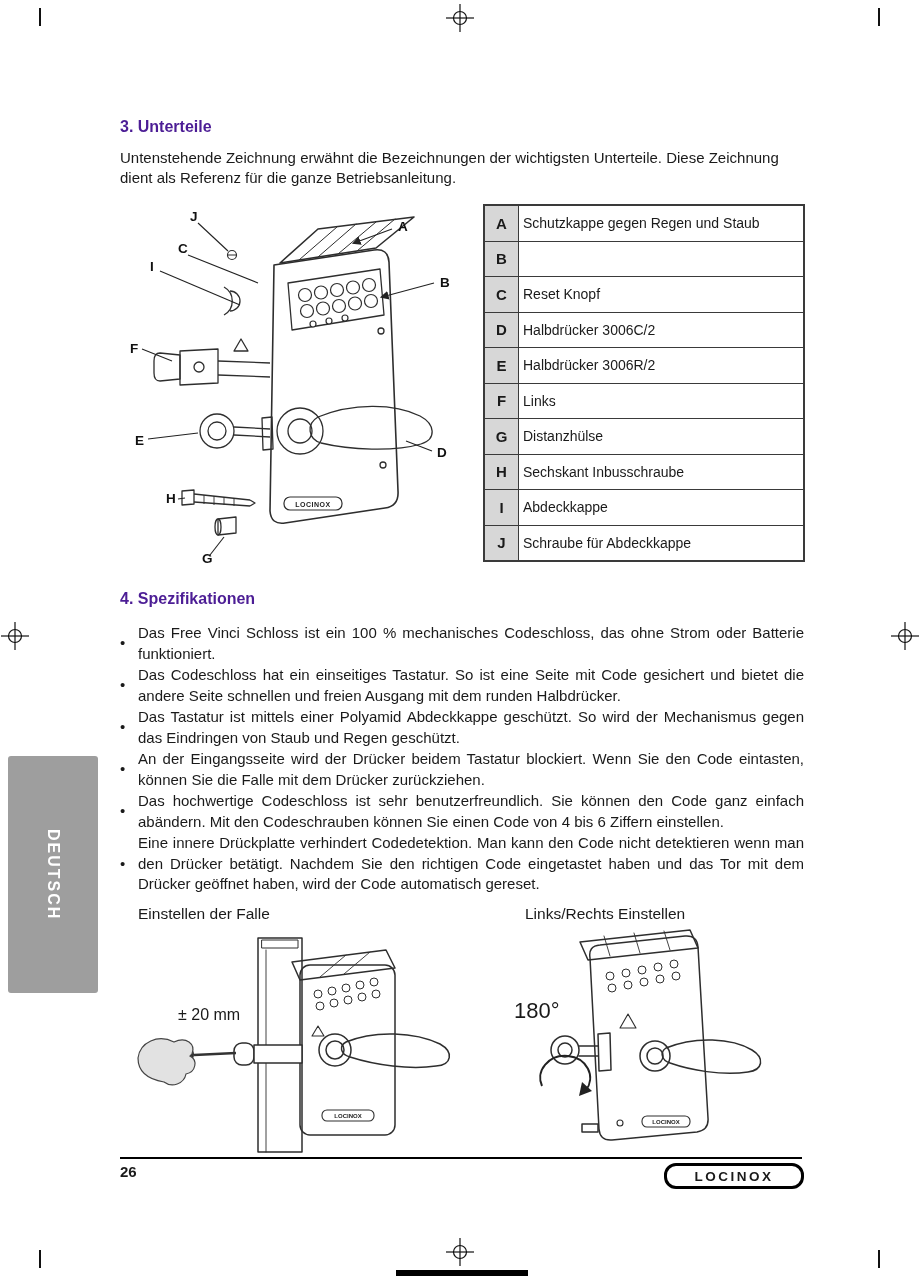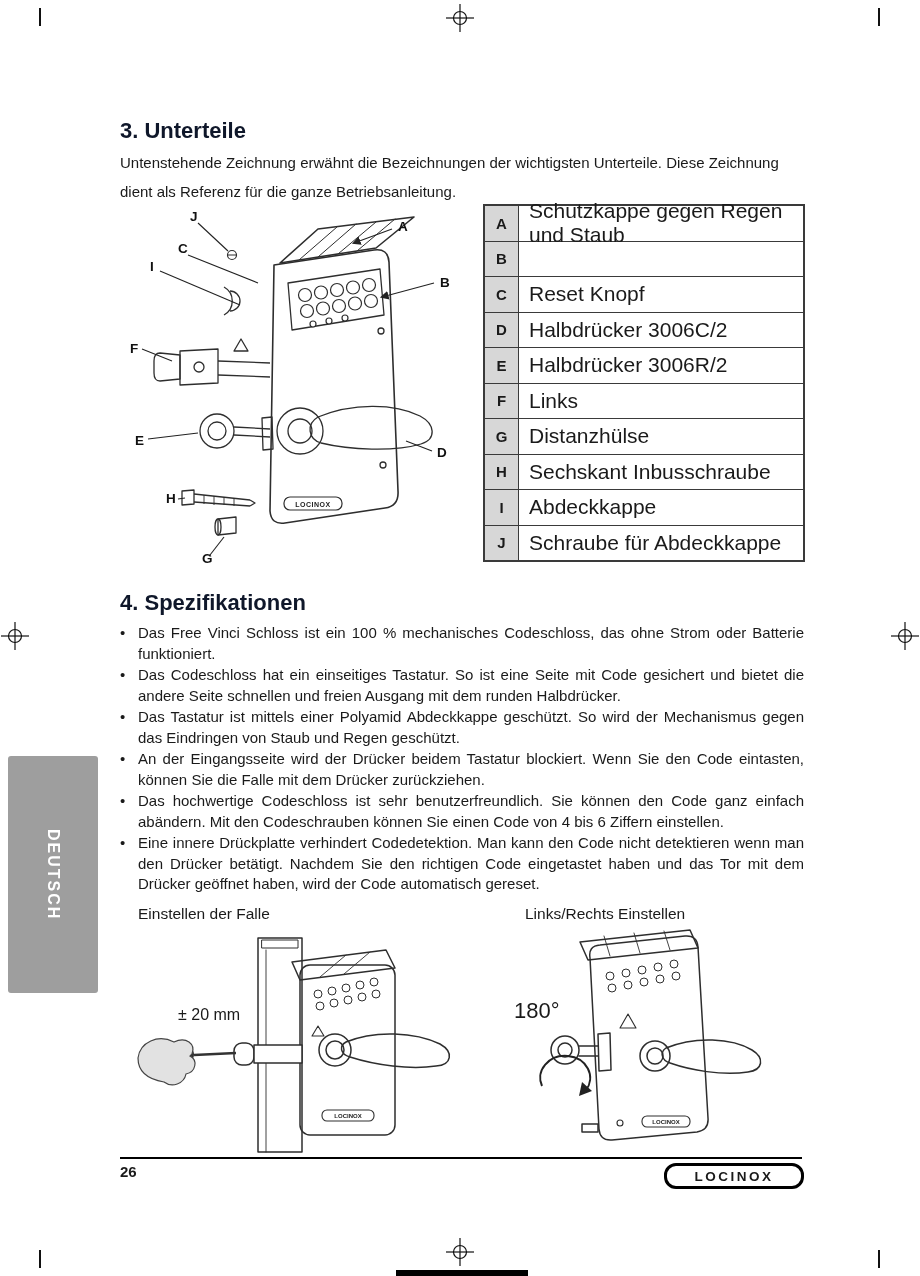--- a/index.html
+++ b/index.html
@@ -8,34 +8,34 @@
     font-family:"Liberation Sans",sans-serif;color:#1a1a1a;overflow:hidden;
   }
   .abs{position:absolute;}
 
   
   .crop{position:absolute;width:1.5px;height:18px;background:#111;}
   .reg{position:absolute;stroke:#111;fill:none;stroke-width:1.2px;}
   .press-bar{position:absolute;left:396px;top:1270px;width:132px;height:6px;background:#000;}
 
   
-  .sec-title{position:absolute;font-size:22px;font-weight:bold;color:#0f172a;}
-  .intro{position:absolute;left:120px;top:148px;width:682px;font-size:15px;line-height:29px;margin:0;}
+  .sec-title{position:absolute;font-size:16px;font-weight:bold;color:#4c1d95;}
+  .intro{position:absolute;left:120px;top:148px;width:682px;font-size:15px;line-height:20px;margin:0;}
 
   
   .parts-table{position:absolute;left:483px;top:204px;width:318px;border:2px solid #3a3a3a;background:#fff;}
   .t-row{display:flex;height:34.5px;border-bottom:1px solid #3a3a3a;}
   .t-row:last-child{border-bottom:none;}
   .t-key{width:33px;flex:0 0 33px;background:#d7d7d7;border-right:1px solid #3a3a3a;
          display:flex;align-items:center;justify-content:center;font-weight:bold;font-size:15px;}
-  .t-label{flex:1;display:flex;align-items:center;padding-left:10px;font-size:21px;}
+  .t-label{flex:1;display:flex;align-items:center;padding-left:4px;font-size:14px;}
 
   
   .bullets{position:absolute;left:120px;top:623px;width:684px;font-size:15px;line-height:20.5px;}
-  .bullet{display:flex;margin-bottom:1px;}
+  .bullet{display:flex;margin-bottom:1px;align-items:center;}
   .dot{width:18px;flex:0 0 18px;}
   .dot::before{content:"\2022";font-size:15px;}
   .bullet p{margin:0;text-align:justify;flex:1;}
 
   
   .lang-tab{position:absolute;left:8px;top:756px;width:90px;height:237px;background:#9e9e9e;
             display:flex;align-items:center;justify-content:center;border-radius:3px;}
   .lang-tab span{writing-mode:vertical-rl;color:#fff;font-weight:bold;font-size:16px;letter-spacing:2px;}
 
   

